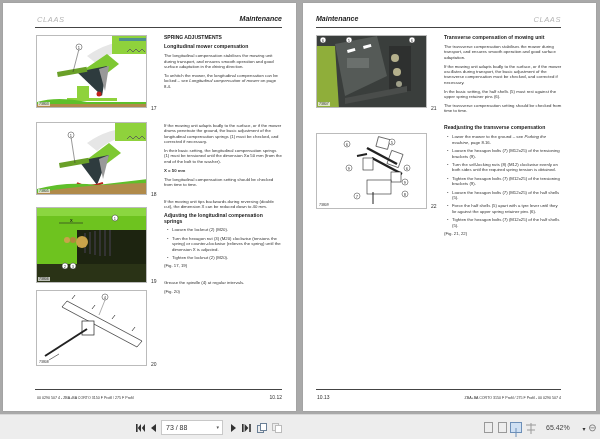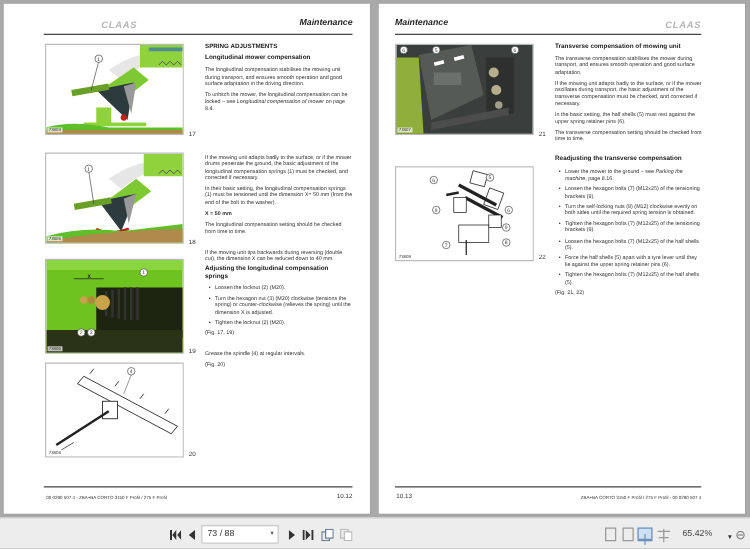--- a/index.html
+++ b/index.html
@@ -3,21 +3,21 @@
 <meta charset="utf-8">
 <style>
   * { box-sizing: border-box; margin: 0; padding: 0; }
   html, body { width: 600px; height: 439px; overflow: hidden; }
   body { background: #a8a8a8; font-family: "Liberation Sans", sans-serif; position: relative; }
   .viewport { position: absolute; left: 0; top: 0; width: 600px; height: 414px; background: #a9a9a9; }
   .page { position: absolute; top: 3px; width: 293px; height: 408px; background: #fff; box-shadow: 0 0 1px #888; }
   .page.left { left: 3px; }
   .page.right { left: 303px; }
   .hdr { position: absolute; top: 12px; font-size: 7px; font-weight: bold; font-style: italic; color: #222; }
-  .logo { position: absolute; top: 12px; font-size: 7.5px; font-weight: bold; font-style: italic; color: #b5b5b5; letter-spacing: 0.6px; margin-left: 44px; }
+  .logo { position: absolute; top: 12px; font-size: 7.5px; font-weight: normal; font-style: italic; color: #b5b5b5; letter-spacing: 0.6px; }
   .rule { position: absolute; height: 1px; background: #444; }
   .fig { position: absolute; border: 1px solid #bbb; overflow: hidden; background: #fff; }
   .fignum { position: absolute; font-size: 5px; color: #333; }
   .figcode { position: absolute; left: 1px; bottom: 1px; font-size: 3.5px; color: #333; background: rgba(255,255,255,0.7); padding: 0 1px; }
   .col { position: absolute; font-size: 4.3px; line-height: 5.4px; color: #333; }
   .col p { margin-bottom: 3.5px; }
   .col .h1 { font-weight: bold; font-size: 5px; margin-bottom: 4px; color: #222; }
   .col .h2 { font-weight: bold; font-size: 5.1px; margin-bottom: 3.5px; color: #222; }
   .col ul { list-style: none; margin-bottom: 3px; }
   .col li { position: relative; padding-left: 8px; margin-bottom: 3px; }

